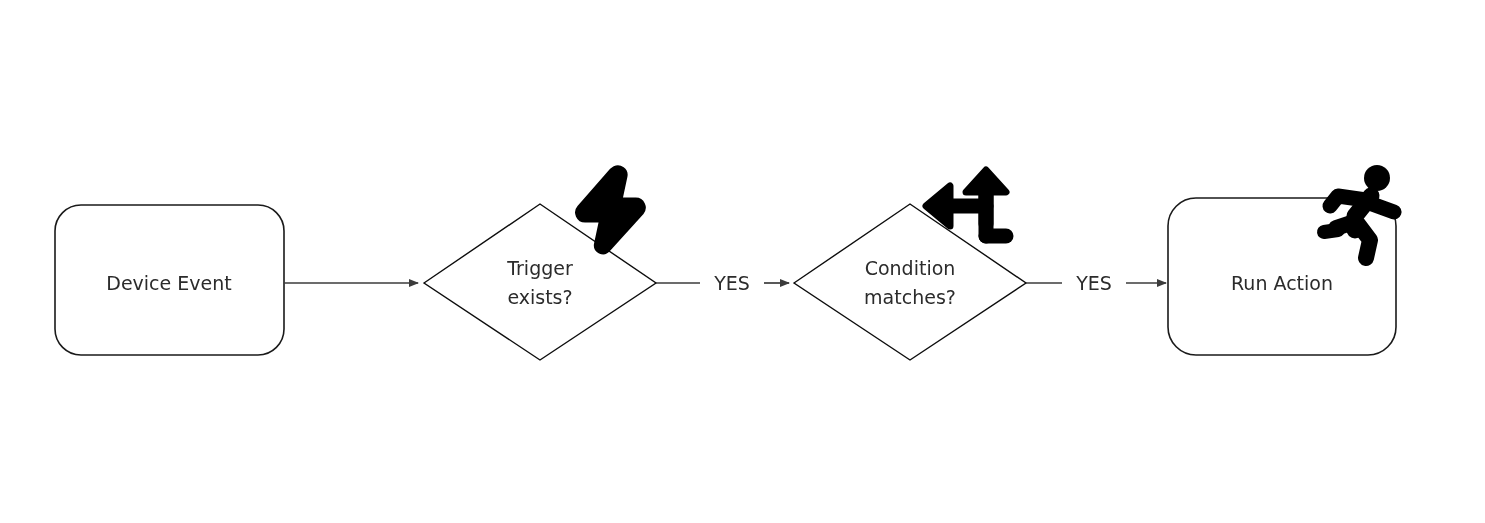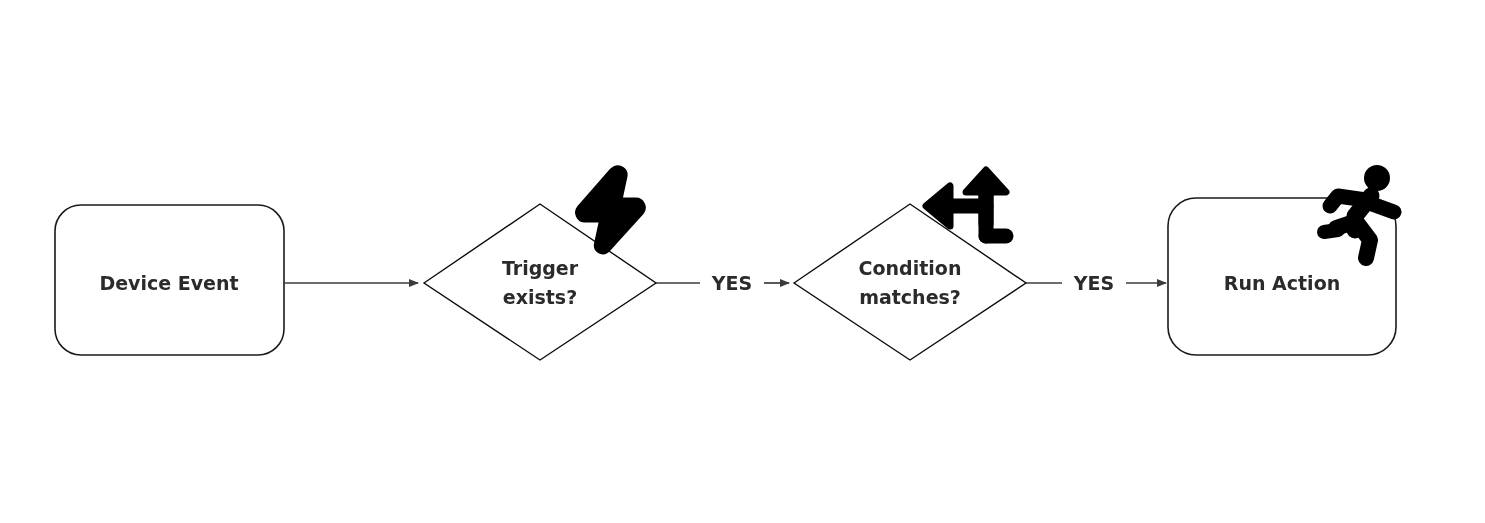--- a/index.html
+++ b/index.html
@@ -9,21 +9,20 @@
   }
   body {
     font-family: "DejaVu Sans", sans-serif;
   }
   #canvas {
     position: relative;
     width: 1485px;
     height: 393px;
     background: #ffffff;
     overflow: hidden;
-    font-weight: bold;
   }
   #flow-svg {
     position: absolute;
     top: 0;
     left: 0;
     width: 1485px;
     height: 523px;
     display: block;
   }
   .node-shape {

